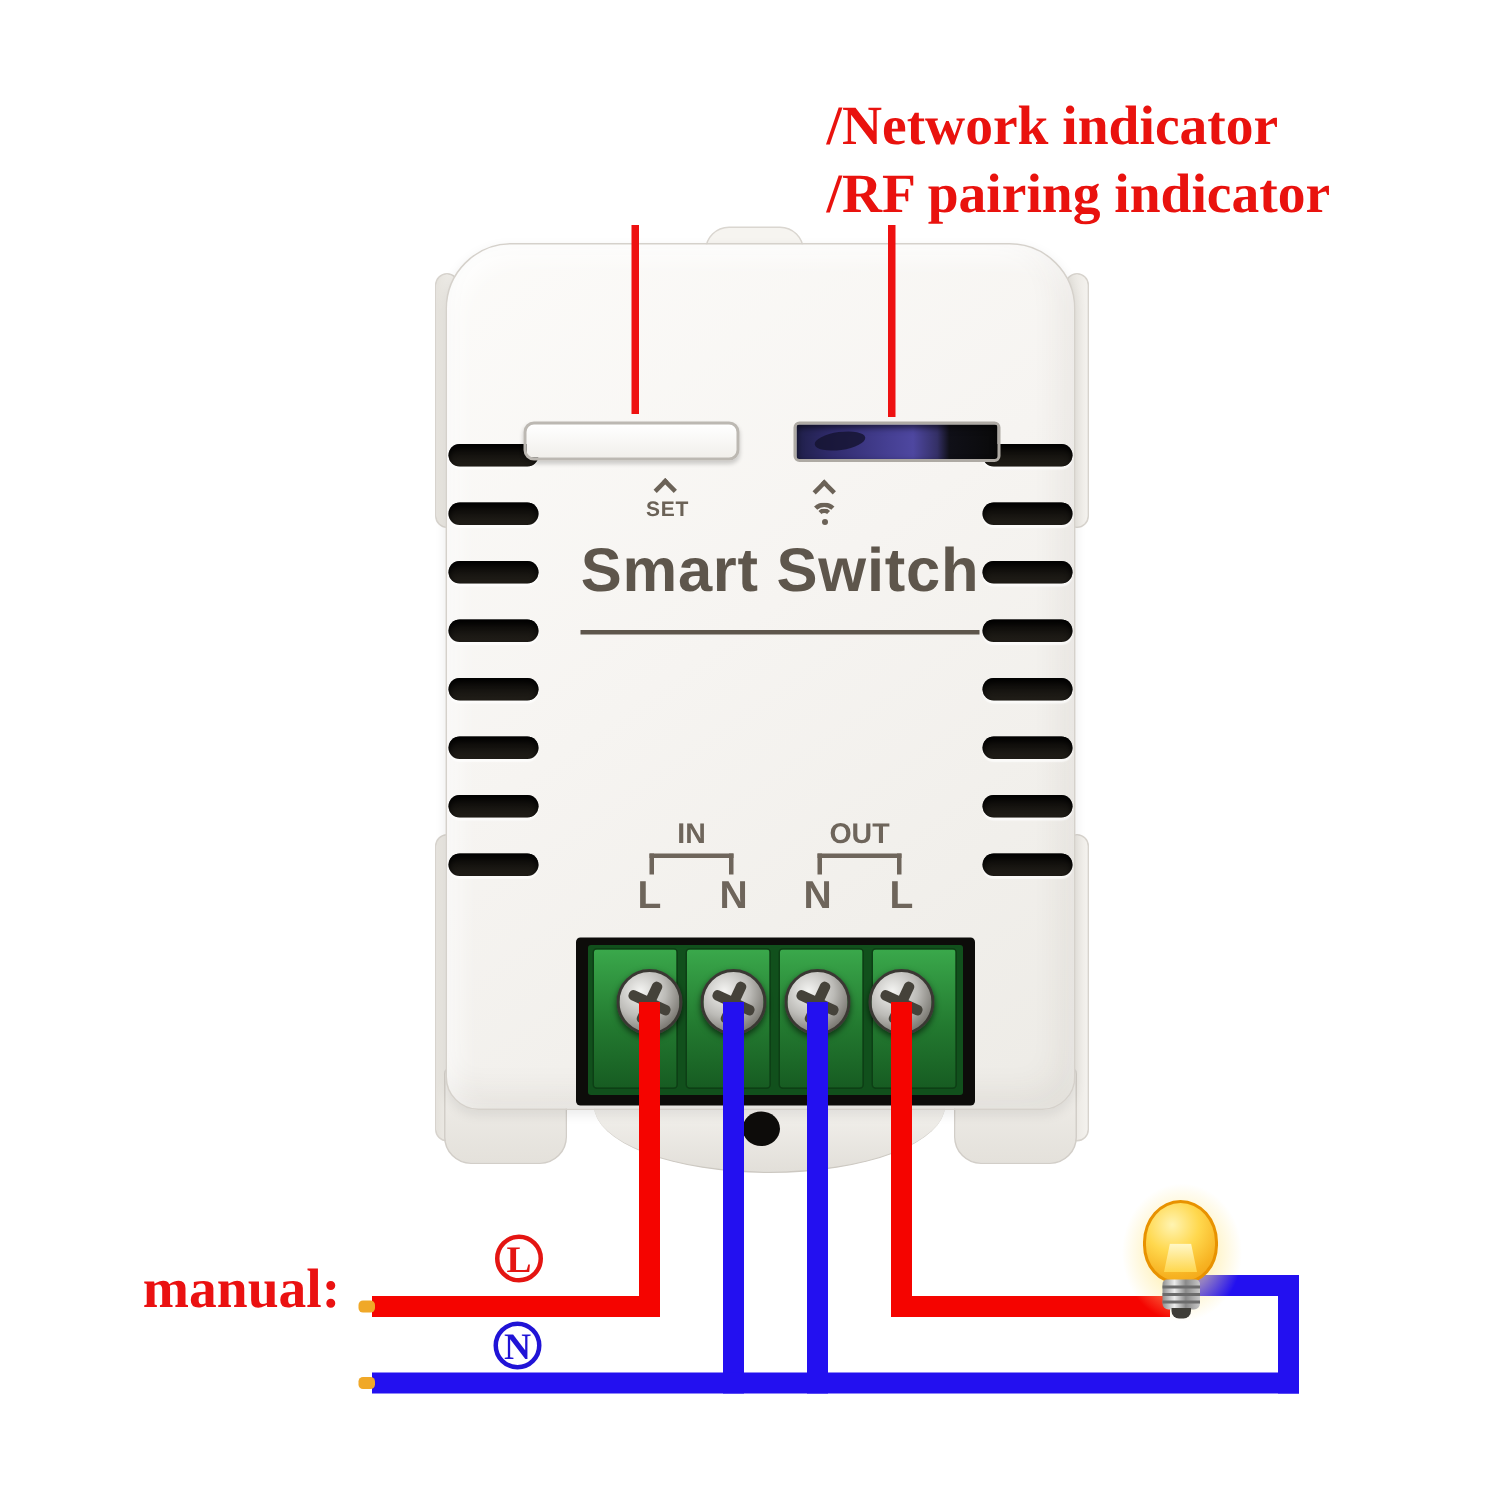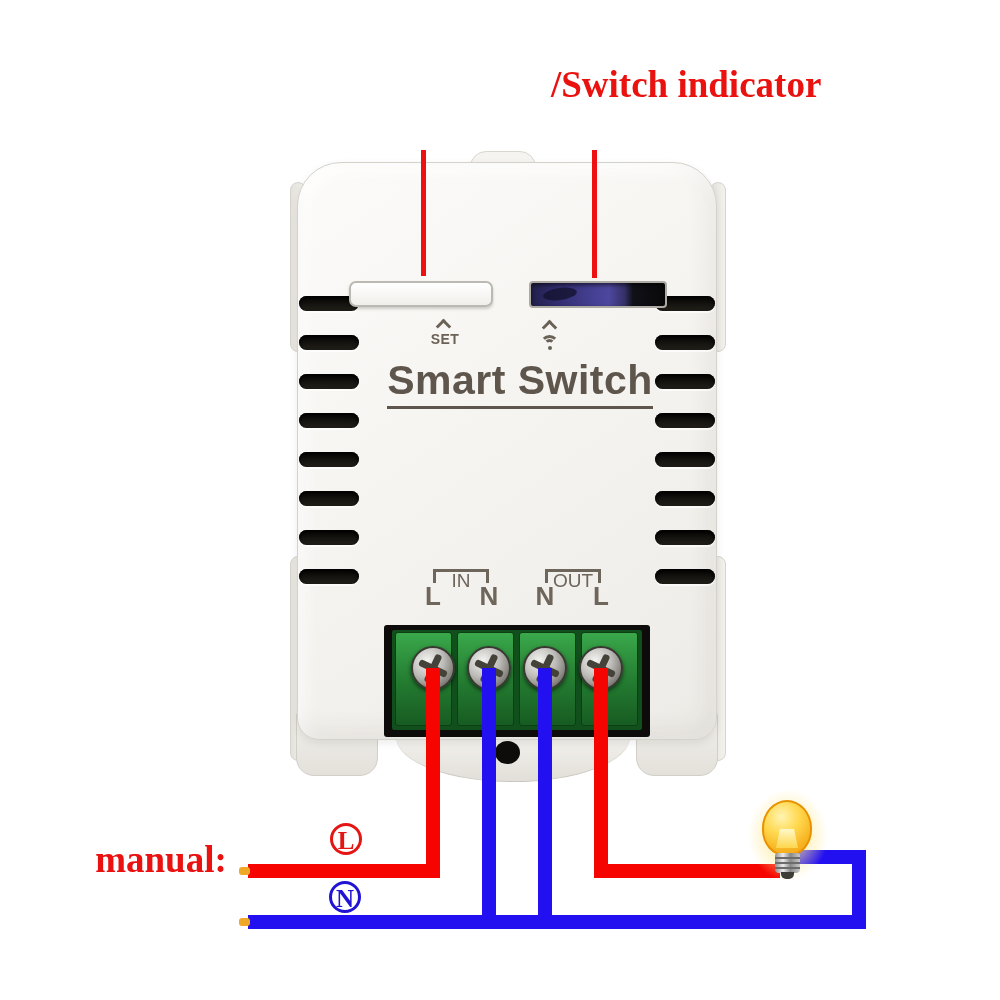--- a/index.html
+++ b/index.html
@@ -58,23 +58,23 @@
 
   
   .chev { position:absolute; width:11px; height:11px; border-left:3px solid #6b6257; border-top:3px solid #6b6257; transform:rotate(45deg); }
   .set-text { position:absolute; left:424px; top:331px; width:42px; text-align:center; font-size:14px; font-weight:700; letter-spacing:.5px; color:#6b6257; z-index:2; }
   .wifi-arc { position:absolute; border:3px solid transparent; border-top-color:#6b6257; border-radius:50%; }
   .wifi-dot { position:absolute; width:4px; height:4px; background:#6b6257; border-radius:50%; }
 
   
   .title-print { left:320px; top:357px; width:400px; text-align:center; z-index:2;
     font-size:41px; font-weight:600; letter-spacing:.5px; color:#5e564c; }
-  .title-print span { display:inline-block; border-bottom:3px solid #5e564c; padding-bottom:2px; }
+  .title-print span { display:inline-block; border-bottom:3px solid #5e564c; padding-bottom:16px; }
   .specs-print { left:412px; top:419px; z-index:2; font-size:25px; line-height:27px; color:#6e655b; font-weight:500; }
-  .group-label { position:absolute; top:546px; width:56px; text-align:center; font-size:19px; font-weight:400; color:#6e655b; z-index:2;margin-top:24px; }
+  .group-label { position:absolute; top:546px; width:56px; text-align:center; font-size:19px; font-weight:700; color:#6e655b; z-index:2; }
   .bracket { position:absolute; top:569px; width:56px; height:14px; z-index:2;
     border-top:3px solid #6e655b; border-left:3px solid #6e655b; border-right:3px solid #6e655b; }
   .pin { position:absolute; top:581px; width:28px; text-align:center; font-size:26px; font-weight:700; color:#6e655b; z-index:2; }
 
   
   .recess { left:384px; top:625px; width:266px; height:112px; background:#0d0c0a; border-radius:3px; z-index:2; }
   .green-strip { left:392px; top:630px; width:250px; height:100px; background:#11501c; border-radius:2px; z-index:2; }
   .green-cell { position:absolute; top:2px; width:57px; height:94px; border-radius:3px; border:1px solid #0d3f15;
     background:linear-gradient(180deg,#3aa84b,#237a30 55%,#175c22); }
   .screw { position:absolute; top:646px; width:44px; height:44px; border-radius:50%; z-index:3;
@@ -111,21 +111,22 @@
     color:#ea1111; font-family:"Liberation Serif", serif; font-weight:700; }
   .input-l1 { font-size:37px; line-height:40px; }
   .input-l2 { font-size:39px; line-height:40px; }
 </style>
 </head>
 <body>
 
 <div class="canvas">
 
   <div class="red-label indicator-label">
-    <div>/Switch indicator</div>
+    <div>/Network indicator</div>
+    <div>/RF pairing indicator</div>
   </div>
   <div class="pointer-line p1"></div>
   <div class="pointer-line p2"></div>
 
   <div class="abs case-bump"></div>
   <div class="abs side-tab tab-l1"></div>
   <div class="abs side-tab tab-l2"></div>
   <div class="abs side-tab tab-r1"></div>
   <div class="abs side-tab tab-r2"></div>
   <div class="abs foot foot-left"></div>

